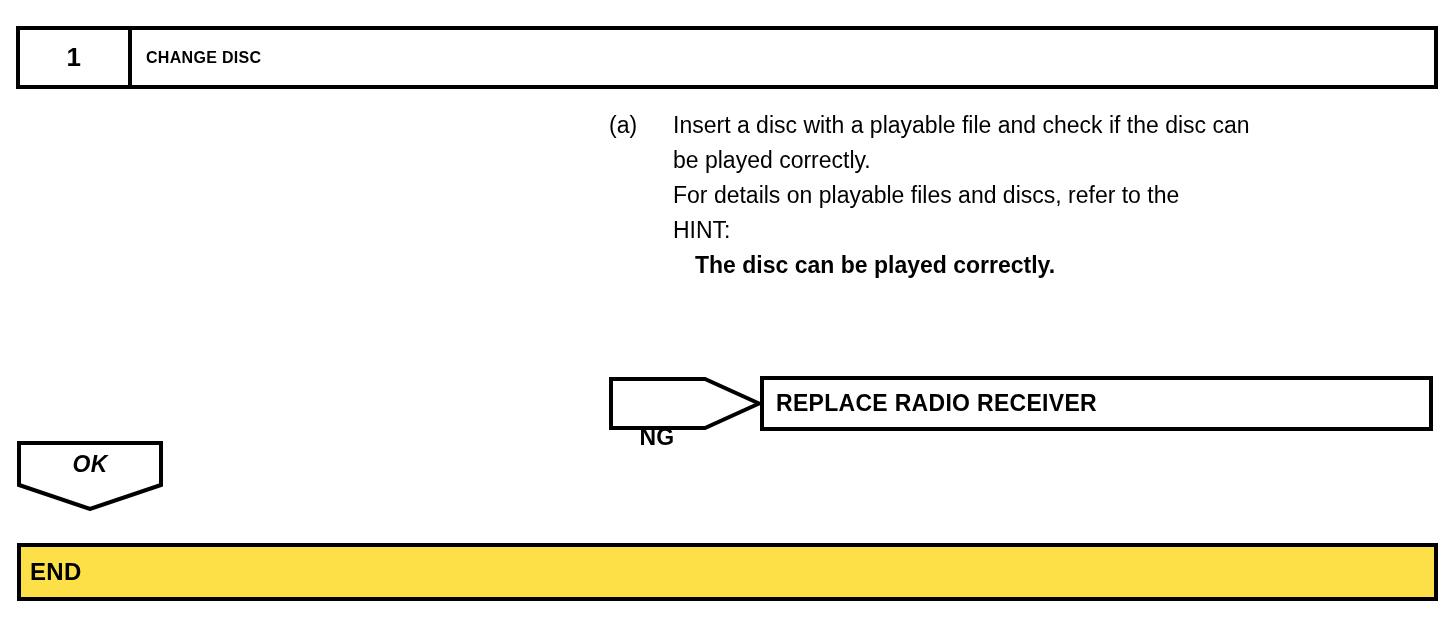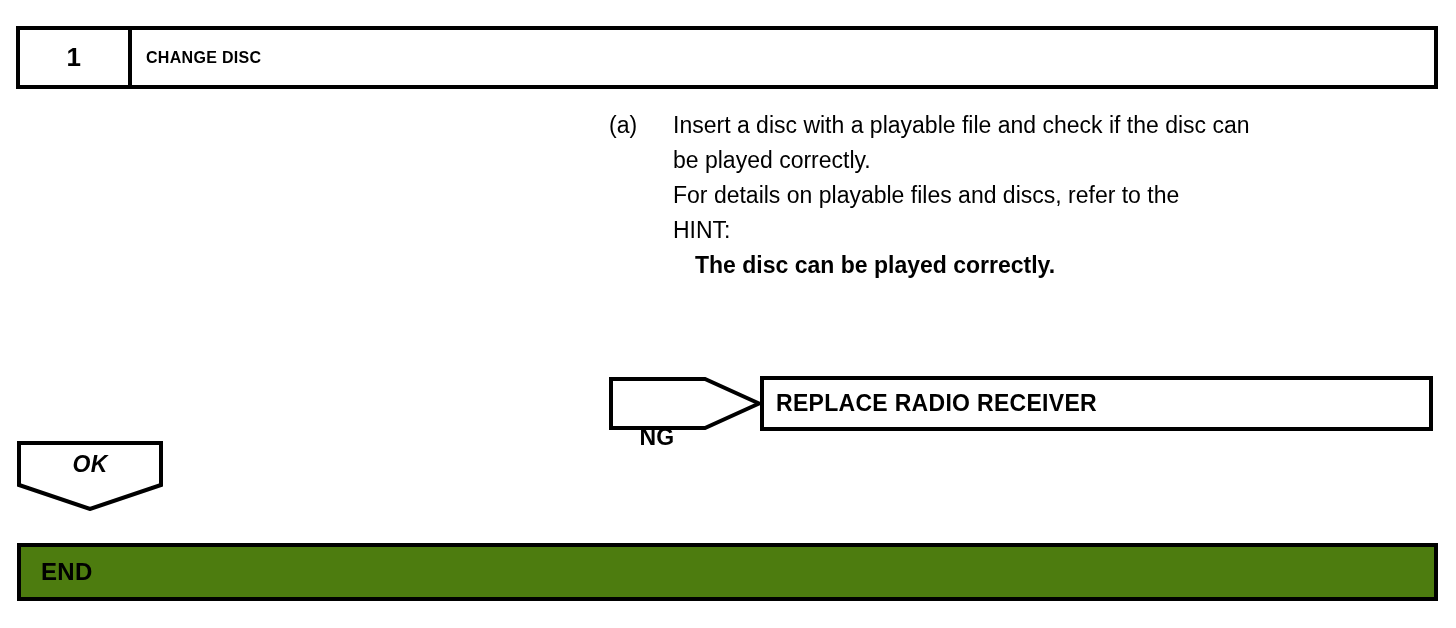--- a/index.html
+++ b/index.html
@@ -164,22 +164,22 @@
   .end-box {
     position: absolute;
     left: 17px;
     top: 543px;
     width: 1421px;
     height: 58px;
     border: 4px solid #000;
     box-sizing: border-box;
     display: flex;
     align-items: center;
-    padding-left: 20px;
-    background: #4d7c0f;
+    padding-left: 9px;
+    background: #fde047;
     font-size: 24px;
     font-weight: bold;
     letter-spacing: 0.3px;
   }
 </style>
 </head>
 <body>
 
 <div id="page">
 

